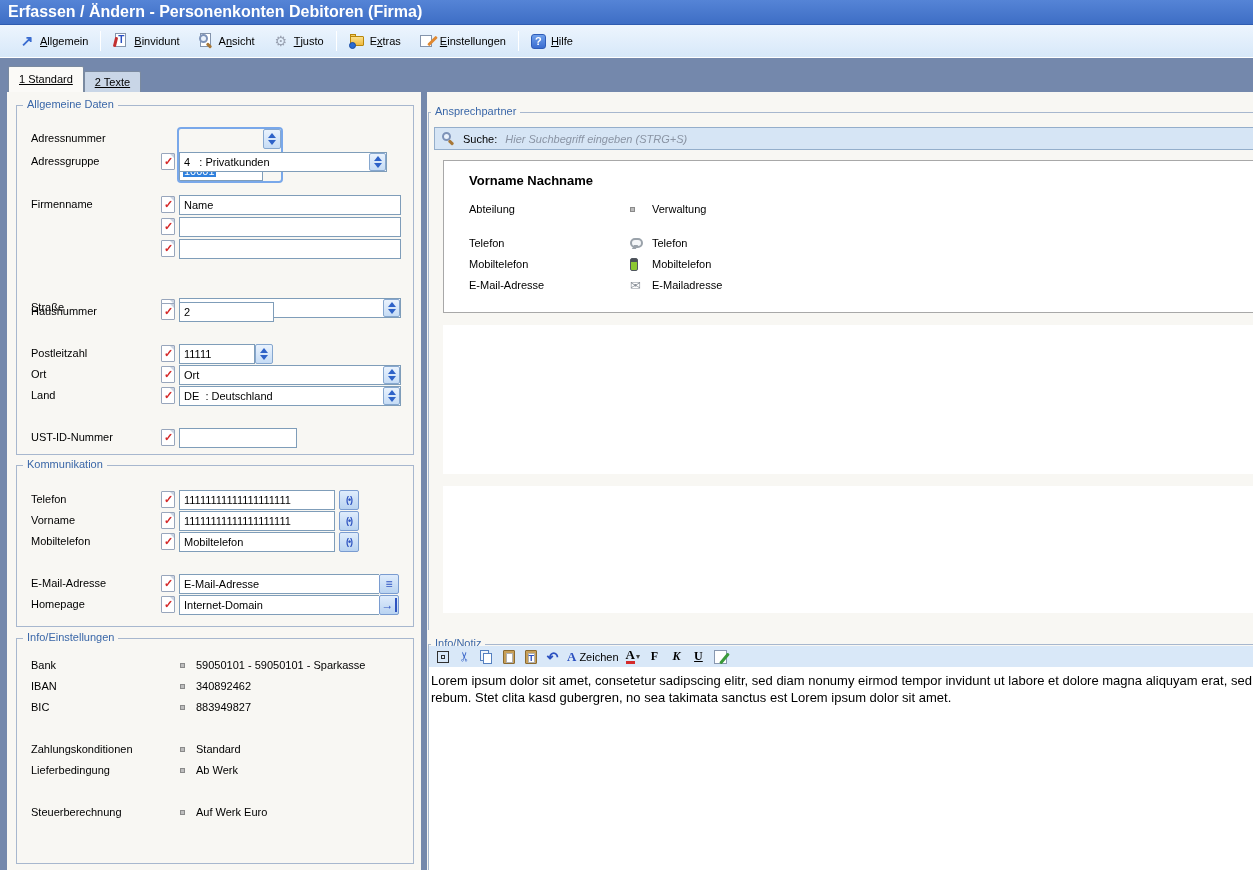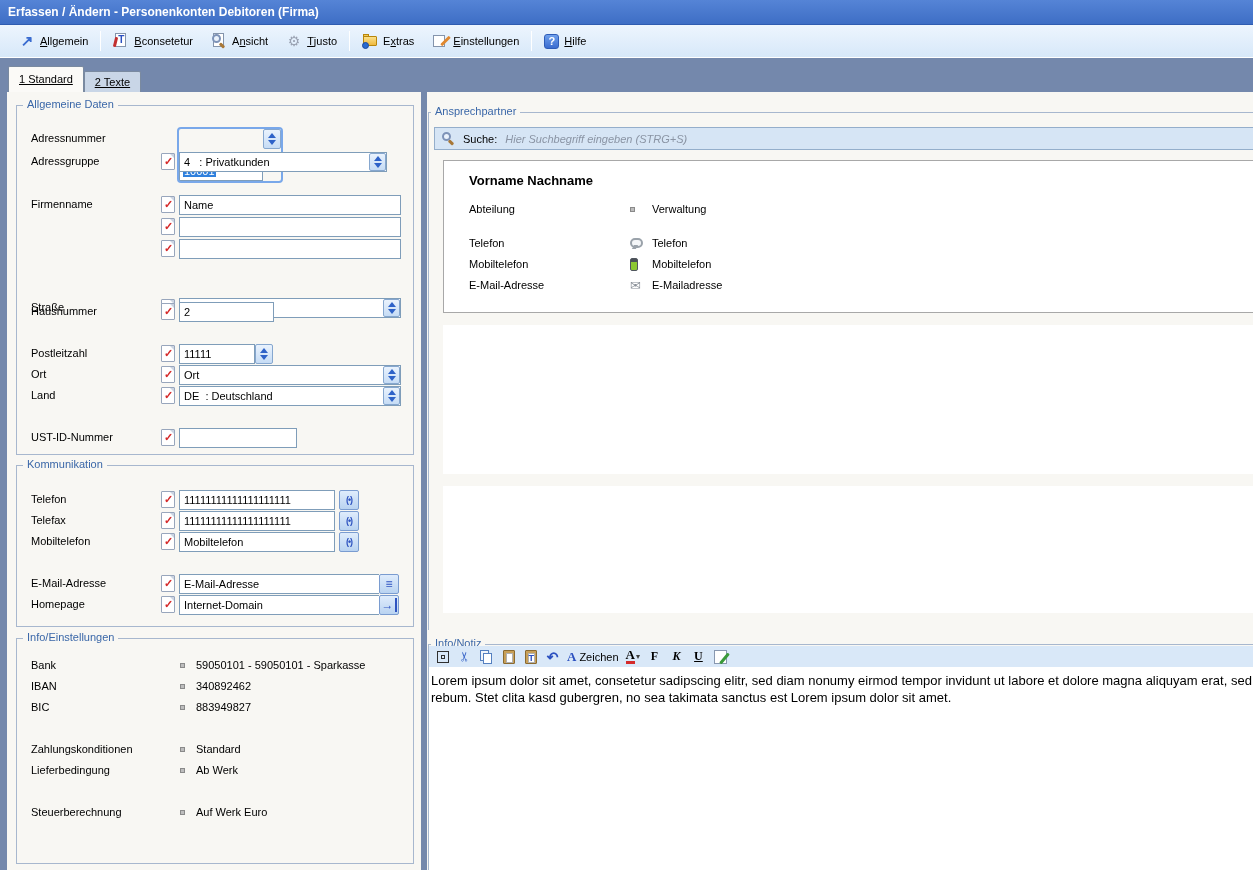--- a/index.html
+++ b/index.html
@@ -3,21 +3,21 @@
 <meta charset="utf-8">
 <style>
   * { margin:0; padding:0; box-sizing:border-box; }
   html,body { width:1253px; height:870px; overflow:hidden; background:#F8F7F3;
     font-family:"Liberation Sans", sans-serif; font-size:11px; color:#000; }
   #screen { position:relative; width:1253px; height:870px; overflow:hidden; }
 
   
   .titlebar { position:absolute; left:0; top:0; width:100%; height:25px;
     background:linear-gradient(#5584D6,#3E6EC5); border-bottom:1px solid #2F5CB0;
-    color:#fff; font-weight:bold; font-size:12px; display:flex; align-items:center; padding-left:8px; }
+    color:#fff; font-weight:bold; font-size:16px; display:flex; align-items:center; padding-left:8px; }
 
   
   .menubar { position:absolute; left:0; top:25px; width:100%; height:33px;
     background:linear-gradient(#EDF5FE,#D7E8F9); border-bottom:1px solid #FFFFFF;
     display:flex; align-items:center; padding-left:10px; }
   .mi { display:flex; align-items:center; gap:5px; padding:4px 9px; cursor:default; }
   .mi u { text-decoration:underline; }
   .msep { width:1px; height:20px; background:#B7C7DB; border-right:1px solid #fff; margin:0 3px; }
   .micon { display:inline-flex; align-items:center; justify-content:center; width:16px; height:16px; position:relative; }
   .arrow-g { color:#3A6CD0; font-size:15px; font-weight:bold; line-height:14px; }
@@ -142,21 +142,21 @@
         </span>
       <span><span></span><u>A</u><span>llgemein</span></span>
     </div>
     <div class="msep"></div>
     <div class="mi">
       <span class="micon">
           <span class="pageic"></span>
           <span class="pg-T">T</span>
           <span class="pg-pen"></span>
         </span>
-      <span><span></span><u>B</u><span>consetetur</span></span>
+      <span><span></span><u>B</u><span>invidunt</span></span>
     </div>
     <div class="mi">
       <span class="micon">
           <span class="pageic"></span>
           <span class="mag-glass"></span>
           <span class="mag-handle"></span>
         </span>
       <span><span>A</span><u>n</u><span>sicht</span></span>
     </div>
     <div class="mi">
@@ -346,21 +346,21 @@
       <span class="chk">
           <span class="fold"></span>
           <span class="mark">✓</span>
         </span>
       <input class="tin ctrl" style="width: 156px;" value="11111111111111111111">
       <span class="sbtn" style="left:322px;top:0;">
           <span class="dialglyph">(•)</span>
         </span>
     </div>
     <div class="frow" style="top:45px;">
-      <span class="flabel">Telefax</span>
+      <span class="flabel">Vorname</span>
       <span class="chk">
           <span class="fold"></span>
           <span class="mark">✓</span>
         </span>
       <input class="tin ctrl" style="width: 156px;" value="11111111111111111111">
       <span class="sbtn" style="left:322px;top:0;">
           <span class="dialglyph">(•)</span>
         </span>
     </div>
     <div class="frow" style="top:66px;">

